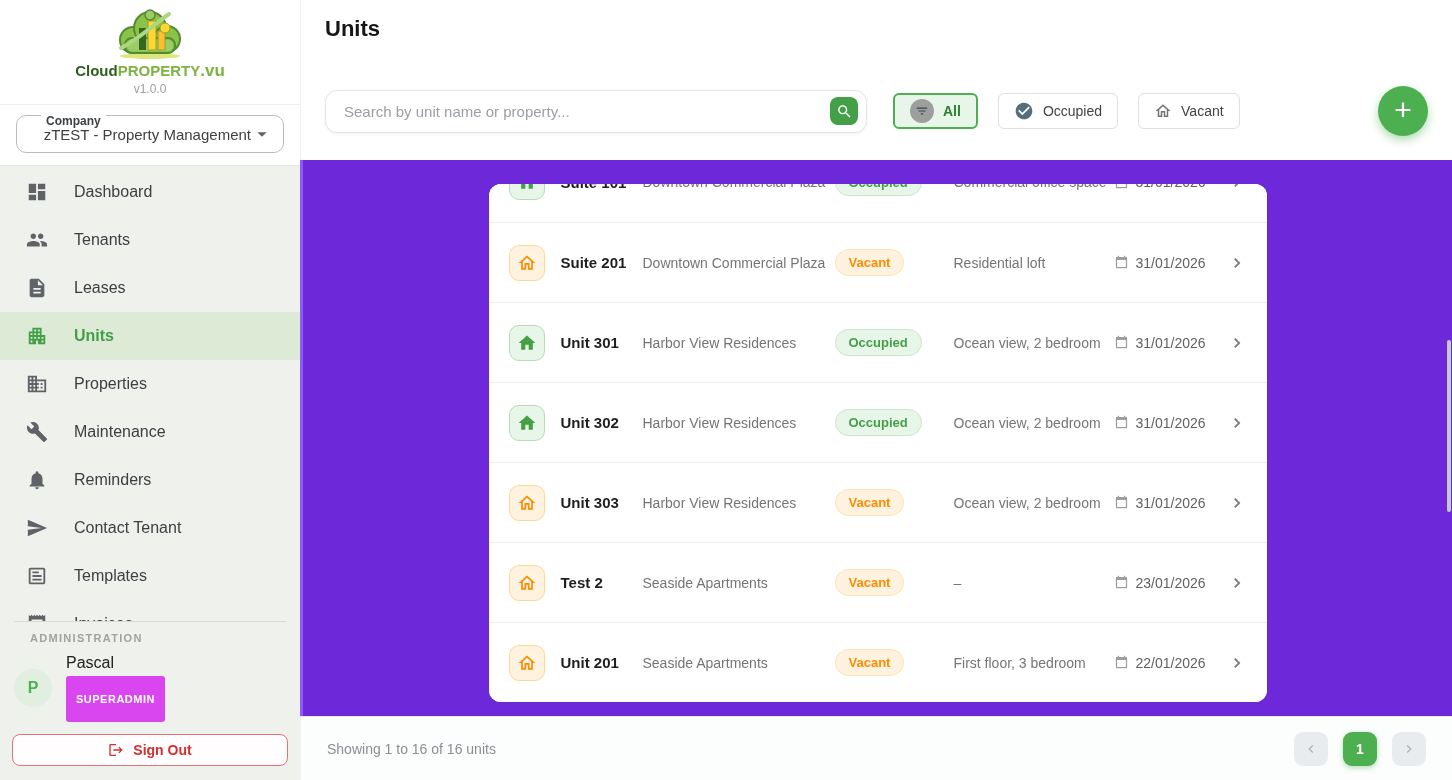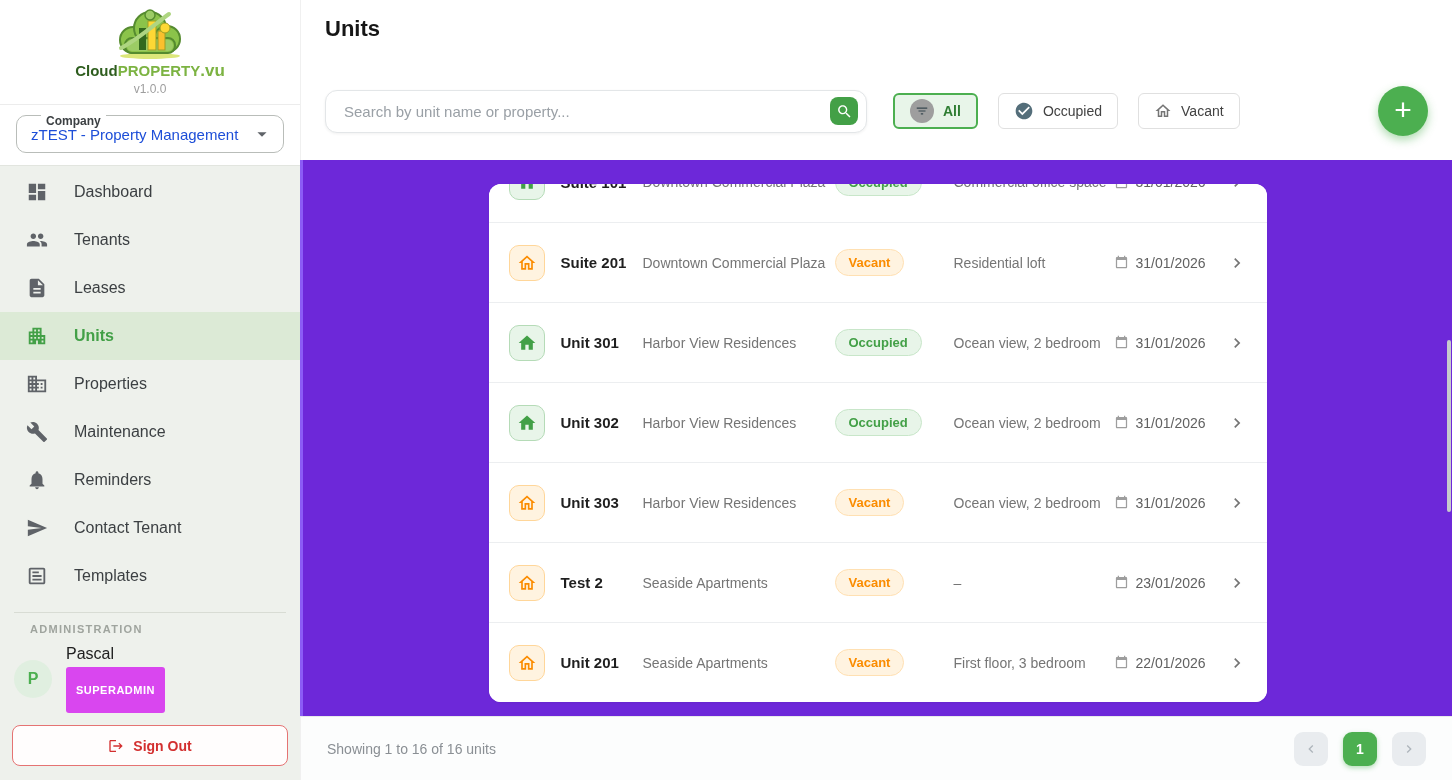--- a/index.html
+++ b/index.html
@@ -16,21 +16,21 @@
   .brand-property { color: #7cb342; }
   .brand-tld { color: #7cb342; font-size: 17px; }
   .version { color: #9e9e9e; font-size: 12px; margin: 2px 0 8px; }
 
   .company-wrap { background: #fff; border-top: 1px solid #ececec; padding: 10px 16px 12px; }
   .company-select { position: relative; border: 1px solid #b9bdb9; border-radius: 10px;
                     height: 38px; background: #fff; display: flex; align-items: center;
                     padding: 0 10px 0 14px; cursor: pointer; }
   .company-label { position: absolute; top: -8px; left: 24px; background: #fff; padding: 0 5px;
                    font-size: 12px; font-weight: bold; color: #3c4043; margin-top: 6px; }
-  .company-value { flex: 1; font-size: 15px; color: #1d4ed8; text-align: left; white-space: nowrap;
+  .company-value { flex: 1; font-size: 15px; color: #404040; text-align: right; white-space: nowrap;
                    overflow: hidden; }
   .company-caret { width: 22px; height: 22px; fill: #5f6368; flex: 0 0 22px; }
 
   .nav { flex: 1; border-top: 1px solid #e2e5df; padding-top: 2px; overflow: hidden; }
   .nav-item { height: 48px; display: flex; align-items: center; padding-left: 26px; gap: 26px;
               font-size: 16px; color: #3c4043; cursor: pointer; }
   .nav-item .nav-icon { width: 22px; height: 22px; fill: #5f6368; flex: 0 0 22px; }
   .nav-item.active { background: #dcead6; color: #43a047; font-weight: bold; }
   .nav-item.active .nav-icon { fill: #43a047; }
 
@@ -39,21 +39,21 @@
   .admin-label { color: #9fa49e; font-size: 11px; font-weight: bold; letter-spacing: 1.3px;
                  padding: 0 30px 8px; }
   .user-row { display: flex; align-items: center; gap: 14px; padding: 2px 14px 12px; }
   .avatar { width: 38px; height: 38px; border-radius: 50%; background: #e0efe0; color: #4caf50;
             display: flex; align-items: center; justify-content: center; font-size: 16px;
             font-weight: bold; flex: 0 0 38px; }
   .user-name { font-size: 16px; color: #212121; }
   .role-badge { display: inline-block; margin-top: 4px; background: #d946ef; color: #fff;
                 font-size: 11px; font-weight: bold; letter-spacing: .5px; padding: 17px 10px;
                 border-radius: 3px; }
-  .signout-btn { margin: 0 12px; width: 276px; height: 41px; background: #fffdfd;
+  .signout-btn { margin: 0 12px; width: 276px; height: 32px; background: #fffdfd;
                  border: 1px solid #e57373; border-radius: 8px; color: #d32f2f; font-weight: bold;
                  font-size: 14px; display: flex; align-items: center; justify-content: center;
                  gap: 9px; cursor: pointer; font-family: inherit; }
   .signout-btn svg { width: 16px; height: 16px; fill: #d32f2f; }
 
   
   .main { position: absolute; left: 300px; top: 0; width: 1152px; height: 780px;
           display: flex; flex-direction: column; }
   .main-header { background: #fff; padding: 16px 24px 24px; border-left: 1px solid #f0f0f0; }
   .page-title { font-size: 22px; font-weight: bold; color: #161616; margin-bottom: 44px; }

